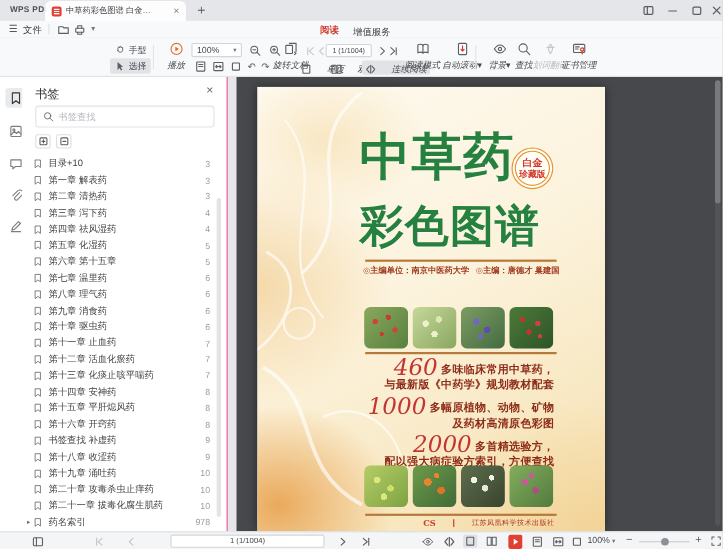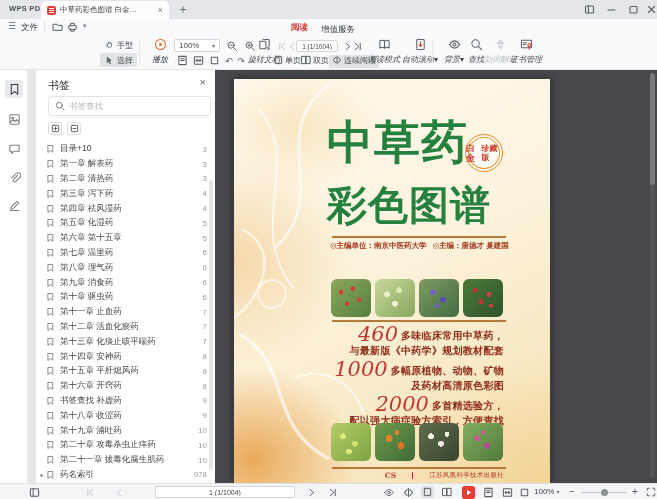--- a/index.html
+++ b/index.html
@@ -42,33 +42,33 @@
   .hbtn.sel { background:#e1e3e6; }
   .vbtn { position:absolute; top:4px; width:36px; text-align:center;font-style:italic; }
   .vbtn svg { margin:0 auto; }
   .vbtn .lbl { font-size:8px; color:#44474c; margin-top:3px; white-space:nowrap; }
   .vbtn.dis .lbl { color:#b8bbbf; }
   .zoombox { position:absolute; left:174px; top:5px; width:46px; height:13px; background:#fff; border:1px solid #d3d5d8; border-radius:2px; font-size:8px; color:#44474c; display:flex; align-items:center; padding:0 4px; justify-content:space-between; }
   .zoombox .cd { font-size:6px; color:#75787d; }
   .view-ics { position:absolute; left:177px; top:21px; display:flex; gap:5px; align-items:center; }
   .rot { font-size:9px; color:#5b5e63; line-height:10px; }
   .navbox { position:absolute; left:296px; top:6px; width:42px; height:12px; background:#fff; border:1px solid #d3d5d8; border-radius:2px; font-size:6.5px; color:#44474c; text-align:center; }
-  .pagebtn { position:absolute; top:21px; height:13px; display:flex; align-items:flex-start; gap:2px; font-size:8px; color:#44474c; padding:0 3px; border-radius:2px; }
+  .pagebtn { position:absolute; top:21px; height:13px; display:flex; align-items:flex-end; gap:14px; font-size:8px; color:#44474c; padding:0 3px; border-radius:2px;font-style:italic; }
   .pagebtn.sel { background:#e1e3e6; }
   .pagebtn .cd { font-size:6px; color:#75787d; }
 
   
   #strip { position:absolute; left:0; top:70px; width:28px; height:413px; background:#ffffff; border-right:1px solid #ededee; }
   .strip-btn { position:absolute; left:5px; width:18px; height:18px; display:flex; align-items:center; justify-content:center; border-radius:3px; }
   .strip-btn.active { background:#e9eaec; }
   .strip-btn.active svg { stroke:#33363b; }
   .strip-btn svg { stroke:#7a7d82; }
 
   
-  #panel { position:absolute; left:36px; top:70px; width:187px; height:413px; background:#fff; border-right:5px solid #ec4899; }
+  #panel { position:absolute; left:20px; top:70px; width:187px; height:413px; background:#fff; border-right:1px solid #ec4899; }
   .panel-title { position:absolute; left:12px; top:8px; font-size:11px; color:#2b2d31; }
   .panel-close { position:absolute; right:12px; top:7px; font-size:11px; color:#6a6d72; line-height:1; }
   .searchbox { position:absolute; left:12px; top:26px; width:163px; height:20px; border:1px solid #e2e3e5; border-radius:3px; display:flex; align-items:center; padding:0 6px; gap:4px; background:#fff; }
   .searchbox input { border:none; outline:none; width:120px; font-size:8.5px; color:#3f4246; }
   .searchbox input::placeholder { color:#b6b9bd; }
   .bm-tools { position:absolute; left:12px; top:52px; display:flex; gap:5px; }
   .bm-tool { width:14px; height:13px; border:1px solid #dcdee1; border-radius:2px; display:flex; align-items:center; justify-content:center; }
   #bm-list { position:absolute; left:0; top:72px; width:187px; }
   .bm-row { height:14.8px; display:flex; align-items:center; padding-left:2px; }
   .bm-caret { width:8px; font-size:6px; color:#6a6d72; text-align:center; }
@@ -88,21 +88,21 @@
      background:
        radial-gradient(ellipse 150px 130px at 6% 94%, rgba(231,158,72,.85), transparent 70%),
        radial-gradient(ellipse 170px 150px at 0% 45%, rgba(238,193,122,.55), transparent 72%),
        radial-gradient(ellipse 210px 150px at 96% 98%, rgba(240,203,134,.55), transparent 75%),
        radial-gradient(ellipse 120px 90px at 20% 12%, rgba(244,214,156,.5), transparent 75%),
        linear-gradient(152deg,#fefaf0 0%,#fcf3dd 45%,#f8e8c2 78%,#f6dfae 100%); }
   .flourish { position:absolute; left:0; top:0; }
   .badge { position:absolute; left:231px; top:55px; width:38px; height:38px; border-radius:50%;
      background:#fffef6; border:1.5px solid #e8922f;
      box-shadow: inset 0 0 0 2px #fffef6, inset 0 0 0 3px #e8922f;
-     display:flex; flex-direction:row; align-items:center; justify-content:center; }
+     display:flex; flex-direction:column; align-items:center; justify-content:center; }
   .badge .b1 { font-size:9px; font-weight:bold; color:#d03527; line-height:1.15; }
   .badge .b2 { font-size:8px; font-weight:bold; color:#d03527; line-height:1.15; }
   .cv-t1 { position:absolute; left:93px; top:33px; font-family:"DejaVu Serif","Liberation Serif",serif; font-weight:bold; font-size:46px; color:#27813e; letter-spacing:1px; text-shadow:0 1px 0 rgba(255,255,255,.55); }
   .cv-t2 { position:absolute; left:93px; top:99px; font-family:"DejaVu Serif","Liberation Serif",serif; font-weight:bold; font-size:40px; color:#27813e; letter-spacing:1px; text-shadow:0 1px 0 rgba(255,255,255,.55); }
   .cv-div { position:absolute; height:1.6px; background:#b5793a; width:174px; left:98px; }
   .cv-editors { position:absolute; left:96px; top:162px; width:178px; font-size:7.5px; font-weight:bold; color:#a03a20; white-space:nowrap; }
   .cv-editors .sp { margin-left:6px; }
   .photo-row { position:absolute; left:97px; display:flex; gap:4px; }
   .photo { width:40px; height:38px; border-radius:6px; }
   .p1 { background:radial-gradient(circle 2.5px at 25% 35%,#d4433a 97%,transparent),radial-gradient(circle 2.5px at 55% 25%,#c93a33 97%,transparent),radial-gradient(circle 2.5px at 70% 55%,#d4433a 97%,transparent),radial-gradient(circle 2px at 40% 65%,#c93a33 97%,transparent),linear-gradient(135deg,#8aa85c,#57803f); }

